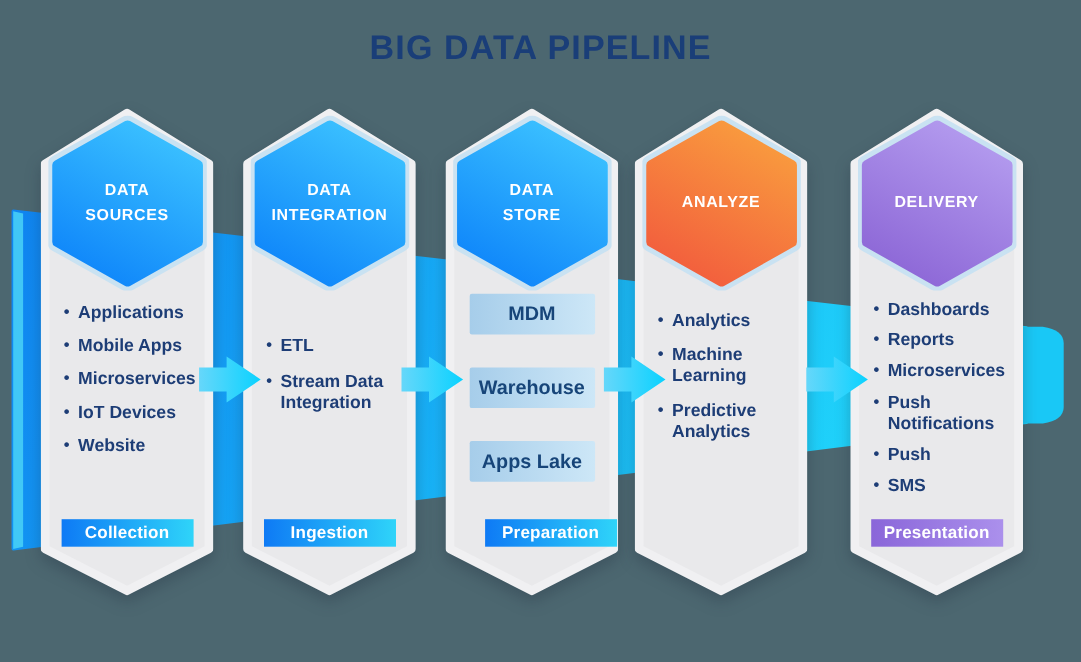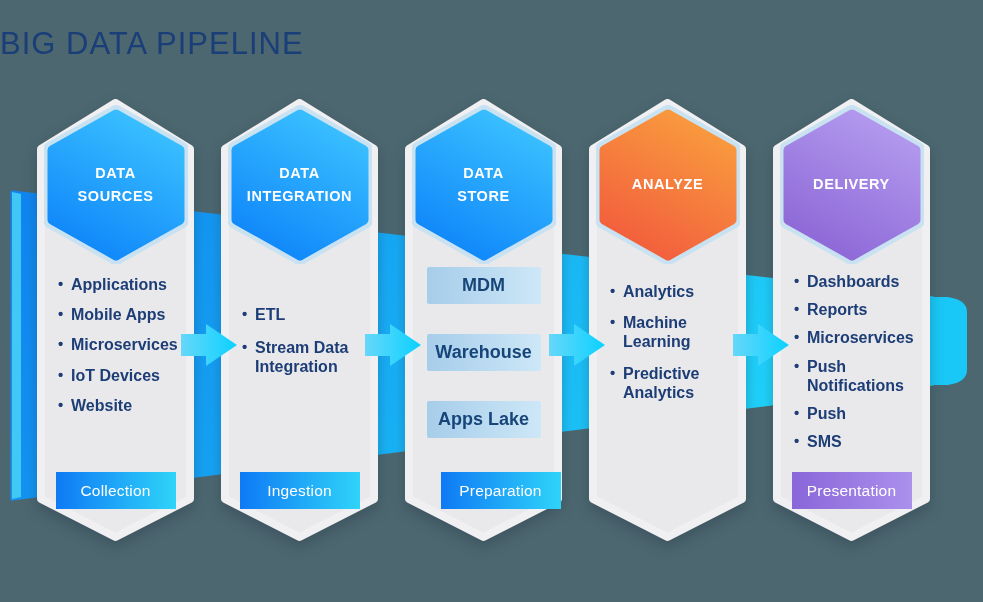--- a/index.html
+++ b/index.html
@@ -3,22 +3,22 @@
 <meta charset="utf-8">
 <style>
   :root{
     --bg:#4C6770; --card:#E9E9EB; --card-edge:#F0F0F2;
     --title:#1A3E78; --item:#1D3D76; --halo:#C9E2F2;
   }
   *{margin:0;padding:0;box-sizing:border-box;}
   body{font-family:"Liberation Sans","DejaVu Sans",sans-serif;}
   .canvas{position:relative;width:983px;height:602px;background:var(--bg);overflow:hidden;}
   .page-title{
-    position:absolute;top:26px;left:0;width:100%;z-index:1;
-    font-size:31px;font-weight:400;letter-spacing:1px;color:var(--title);
+    position:absolute;top:26px;left:0;width:100%;text-align:center;z-index:1;
+    font-size:31px;font-weight:700;letter-spacing:1px;color:var(--title);
   }
   .bg-layer,.fg-layer{position:absolute;left:0;top:0;width:983px;height:602px;}
   .bg-layer{z-index:0;}
   .fg-layer{z-index:3;pointer-events:none;}
   .stage{position:absolute;top:97px;width:157px;height:446px;z-index:2;}
   .card-body{position:absolute;left:0;top:0;filter:drop-shadow(0 6px 7px rgba(25,35,55,.28));}
   .badge-svg{position:absolute;left:6.5px;top:8px;}
   .badge-label{
     position:absolute;left:0;top:8px;width:157px;height:159px;
     display:flex;align-items:center;justify-content:center;text-align:center;
@@ -28,23 +28,23 @@
   .items{position:absolute;left:21px;right:10px;display:flex;flex-direction:column;}
   .list-item{display:flex;align-items:flex-start;color:var(--item);font-size:16px;font-weight:700;line-height:1.2;}
   .bullet{width:13px;flex:0 0 13px;font-size:15px;line-height:1.25;}
   .item-text{flex:1;}
   .boxes{position:absolute;left:21.5px;width:114px;display:flex;flex-direction:column;gap:30px;}
   .store-box{
     height:37px;display:flex;align-items:center;justify-content:center;
     color:#174579;font-size:18px;font-weight:700;border-radius:2px;
   }
   .stage-label{
-    position:absolute;top:375px;left:18.5px;width:120px;height:37px;
+    position:absolute;top:375px;left:18.5px;width:120px;height:25px;
     display:flex;align-items:center;justify-content:center;
-    color:#FFFFFF;font-size:15.5px;font-weight:400;letter-spacing:.2px;
+    color:#FFFFFF;font-size:15.5px;font-weight:700;letter-spacing:.2px;
   }
 </style>
 </head>
 <body>
 
 <div class="canvas">
 
   <svg class="bg-layer" viewBox="0 0 983 602" xmlns="http://www.w3.org/2000/svg">
     <defs id="grad-defs">
         <linearGradient id="grad-band" gradientUnits="userSpaceOnUse" x1="0" y1="170" x2="700" y2="540">
@@ -148,21 +148,21 @@
 STORE</div>
 
     <div class="boxes" style="top: 170px;">
           <div class="store-box" style="background: linear-gradient(90deg, rgb(166, 205, 234), rgb(205, 231, 247));">MDM</div>
           <div class="store-box" style="background: linear-gradient(90deg, rgb(166, 205, 234), rgb(205, 231, 247));">Warehouse</div>
           <div class="store-box" style="background: linear-gradient(90deg, rgb(166, 205, 234), rgb(205, 231, 247));">Apps Lake</div>
         </div>
     <div class="stage-label" style="background: linear-gradient(90deg, rgb(14, 122, 245), rgb(47, 212, 249)); margin-left: 17px;">Preparation</div>
   </div>
 
-  <div class="stage" style="left: 589px;">
+  <div class="stage" style="left: 577px;">
     <svg class="card-body" width="157" height="446" viewBox="0 0 157 446" xmlns="http://www.w3.org/2000/svg">
       <polygon points="78.5,6 153,52 153,402 78.5,440 4,402 4,52" fill="#E9E9EB" stroke="#F0F0F2" stroke-width="8" stroke-linejoin="round"></polygon>
     </svg>
     <svg class="badge-svg" width="144" height="159" viewBox="0 0 144 159" xmlns="http://www.w3.org/2000/svg">
       <polygon class="hex-halo" points="72,9 136,45 136,115 72,151 8,115 8,45" fill="none" stroke="#C9E2F2" stroke-width="18" stroke-linejoin="round"></polygon>
       <polygon class="hex-body" points="72,9 136,45 136,115 72,151 8,115 8,45" stroke-width="9" stroke-linejoin="round" fill="url(#hex-orange)" stroke="url(#hex-orange)"></polygon>
     </svg>
     <div class="badge-label">ANALYZE</div>
     <div class="items" style="top: 185px; gap: 12px;">
           <div class="list-item">

